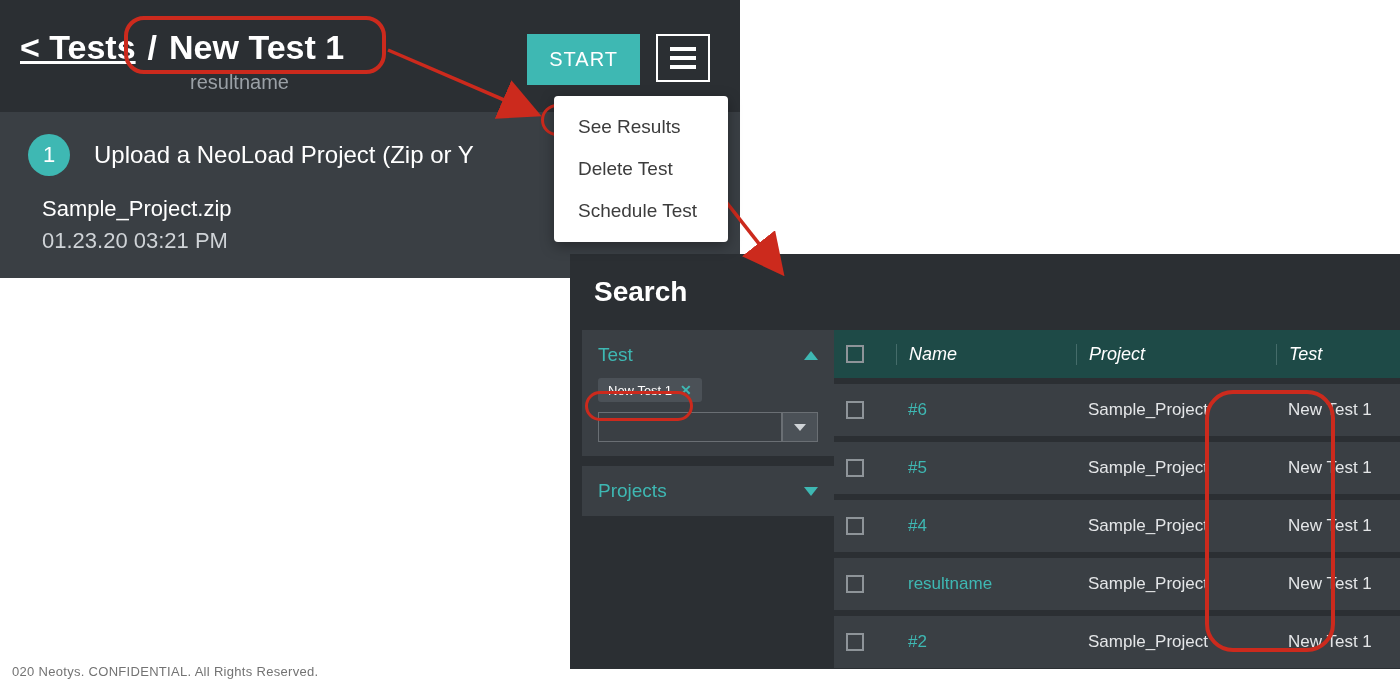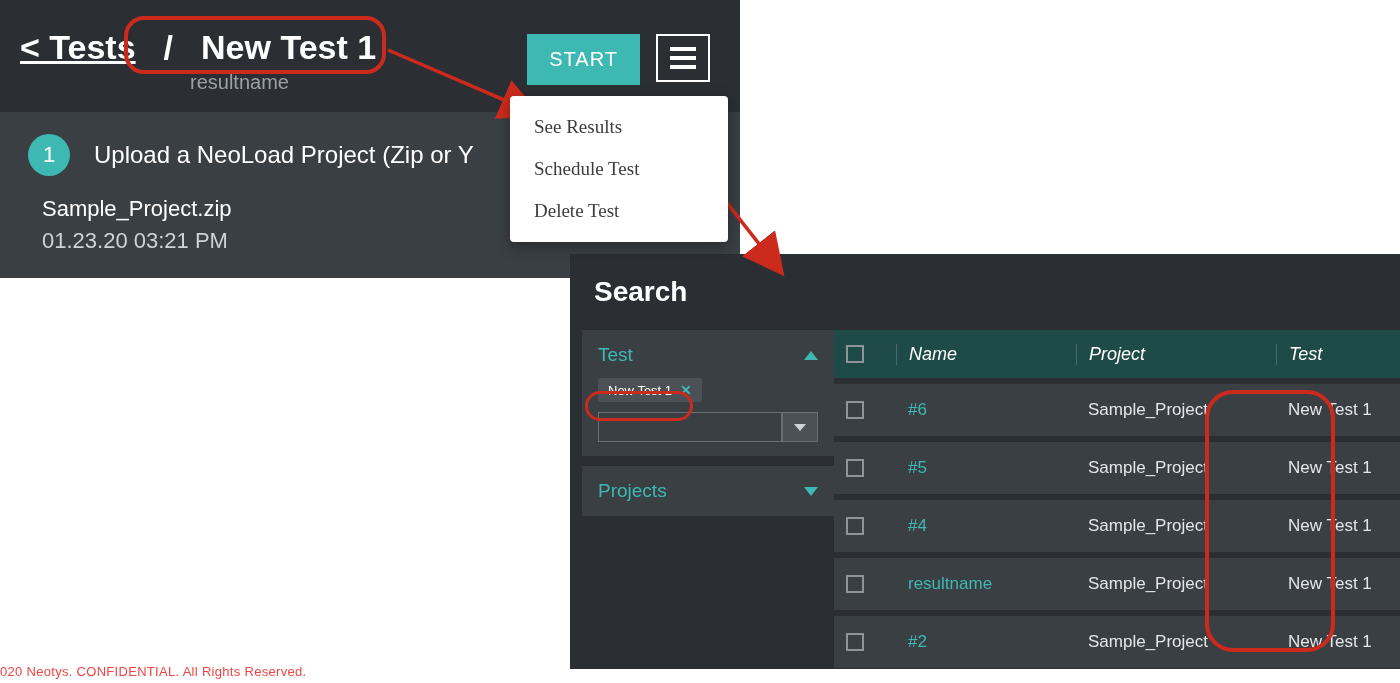--- a/index.html
+++ b/index.html
@@ -20,21 +20,21 @@
     background: #2b2f33;
   }
   .panel1-header {
     background: #2b2f33;
     padding: 28px 20px 18px 20px;
     position: relative;
   }
   .breadcrumb {
     display: flex;
     align-items: baseline;
-    gap: 28px;
+    gap: 12px;
     color: #fff;
   }
   .tests-link {
     font-size: 34px;
     font-weight: 700;
     text-decoration: underline;
     color: #fff;
   }
   .slash {
     font-size: 34px;
@@ -82,27 +82,26 @@
     width: 26px;
     height: 4px;
     background: #fff;
   }
 
   
   .dropdown {
     position: absolute;
     right: 12px;
     top: 96px;
-    width: 218px;
+    width: 174px;
     background: #fff;
     box-shadow: 0 4px 14px rgba(0,0,0,.35);
     border-radius: 4px;
     padding: 10px 0;
     z-index: 5;
-    font-family: Liberation Serif, serif;
   }
   .dropdown-item {
     padding: 10px 24px;
     font-size: 19px;
     color: #3c3c3c;
     cursor: pointer;
   }
 
   
   .upload-section {
@@ -327,22 +326,23 @@
     width: 1400px; height: 683px;
     pointer-events: none;
   }
 
   
   .footer-text {
     position: absolute;
     left: 0;
     bottom: 4px;
     font-size: 13px;
-    color: #ef4444;
+    color: #737373;
     letter-spacing: .3px;
+    padding-left: 12px;
   }
 </style>
 </head>
 <body>
 
 <div class="panel1">
   <div class="panel1-header">
     <div class="breadcrumb">
       <span class="tests-link">&lt; Tests</span>
       <span class="slash">/</span>
@@ -353,22 +353,22 @@
     <button class="start-btn">START</button>
 
     <div class="menu-btn">
       <span class="bar"></span>
       <span class="bar"></span>
       <span class="bar"></span>
     </div>
 
     <div class="dropdown">
       <div class="dropdown-item">See Results</div>
+      <div class="dropdown-item">Delete Test</div>
       <div class="dropdown-item">Schedule Test</div>
-      <div class="dropdown-item">Delete Test</div>
     </div>
   </div>
 
   <div class="upload-section">
     <div class="step-row">
       <div class="step-circle">1</div>
       <div class="step-label">Upload a NeoLoad Project (Zip or Y</div>
     </div>
     <div class="file-name">Sample_Project.zip</div>
     <div class="file-date">01.23.20 03:21 PM</div>

